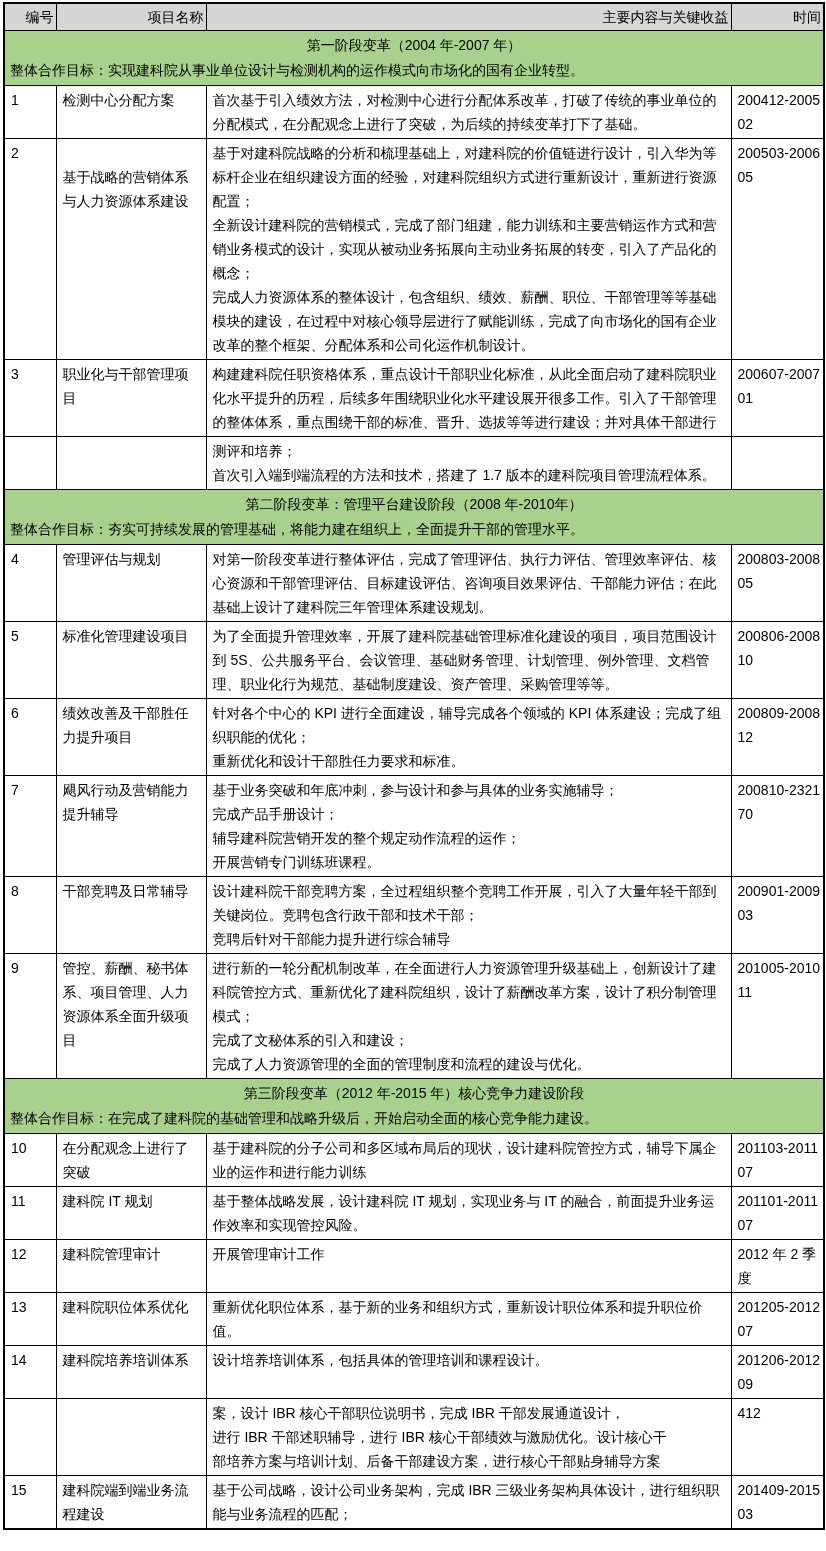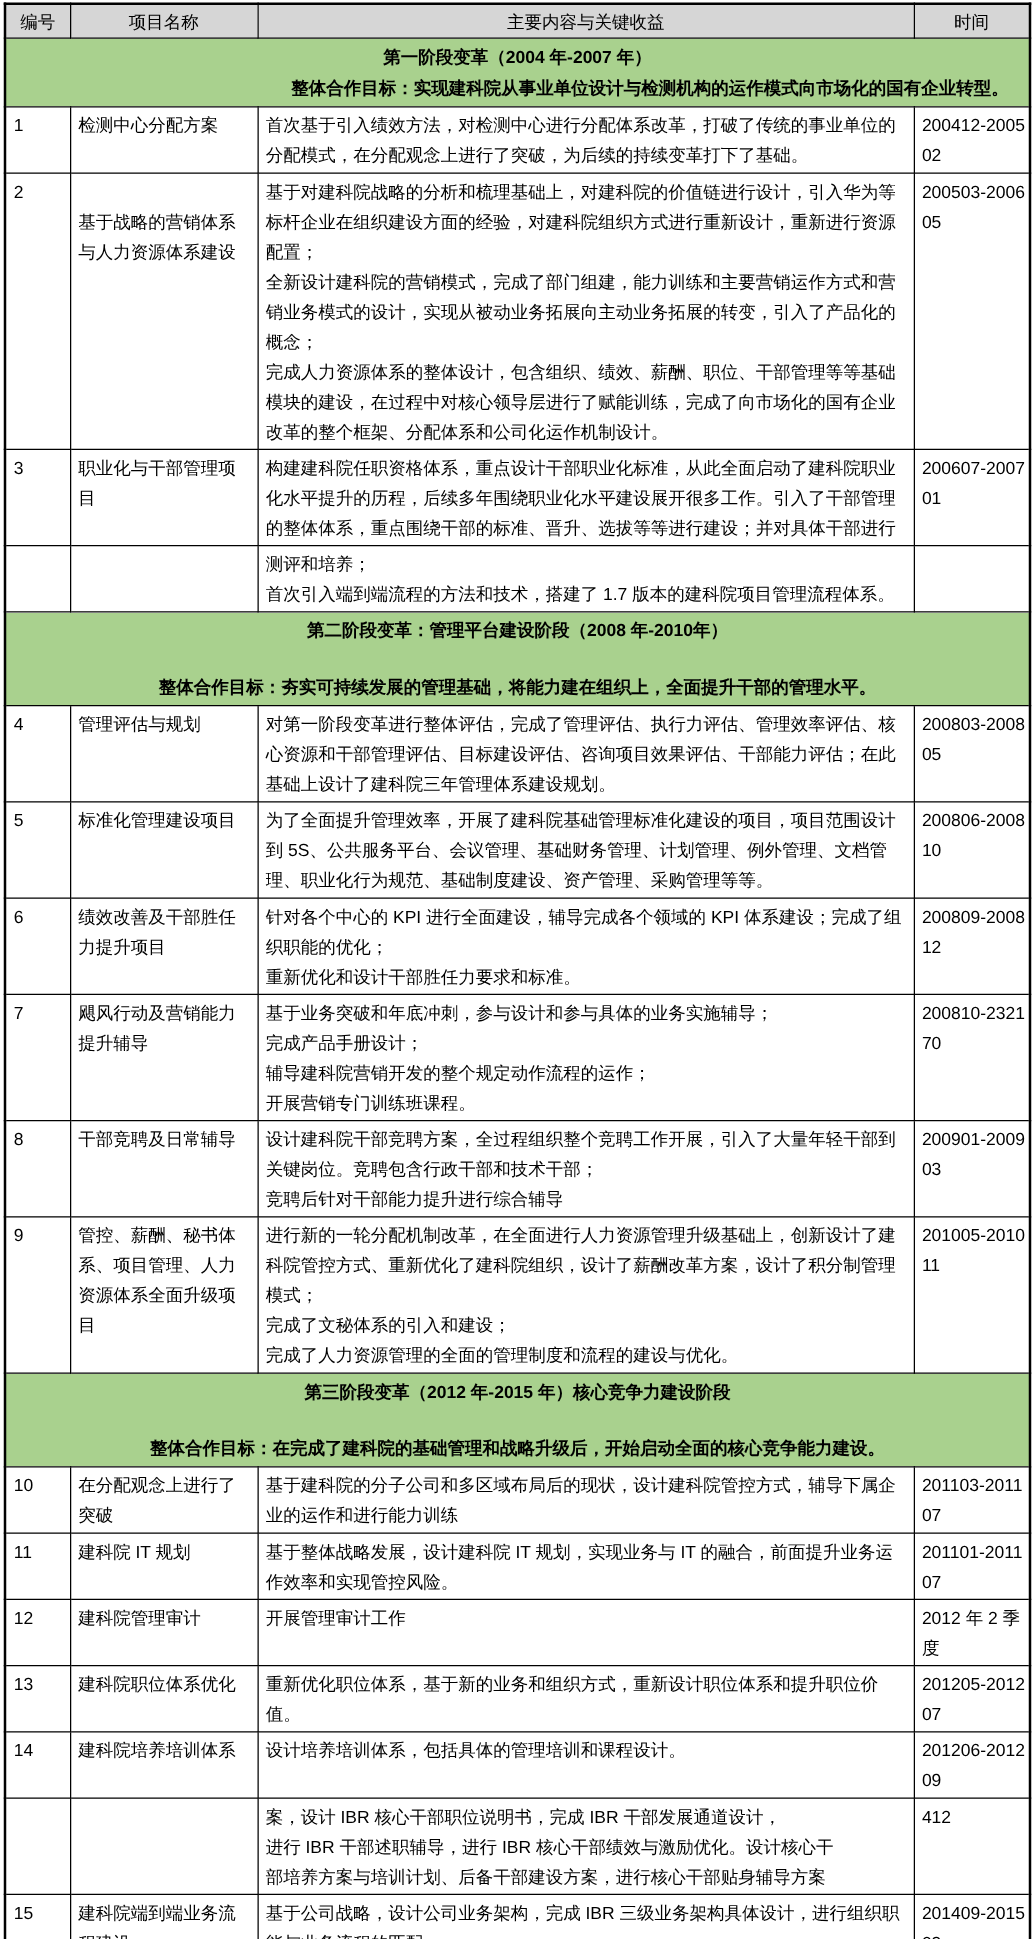--- a/index.html
+++ b/index.html
@@ -23,35 +23,35 @@
   col.c-time{width:93px;}
   th,td{
     border:1px solid #000;
     vertical-align:top;
     padding:2px 6px;
     line-height:24px;
     overflow:hidden;
   }
   thead th{
     background:var(--header-bg,#d6d6d6);
-    text-align:center;
+    text-align:right;
     font-weight:normal;
     height:24px;
     padding:1px 2px;
     margin-left:48px;
   }
   tr.section-row td{
     background:var(--section-bg,#a9d18e);
-    font-weight:bold;
-    padding:2px 16px;
+    font-weight:normal;
+    padding:2px 5px;
     line-height:25px;
   }
   .sec-line1{text-align:center;}
-  .sec-line2.center{text-align:right;}
-  .sec-line2.left{text-align:center;margin-top:20px;}
+  .sec-line2.center{text-align:left;}
+  .sec-line2.left{text-align:left;}
   td.cell-id{padding-left:6px;}
   td.cell-content .para{margin:0;word-break:break-all;}
   td.cell-time{word-break:break-all;padding-right:2px;}
   .blank-line{height:24px;}
 </style>
 </head>
 <body>
 
 <div class="page">
   <table class="doc">

